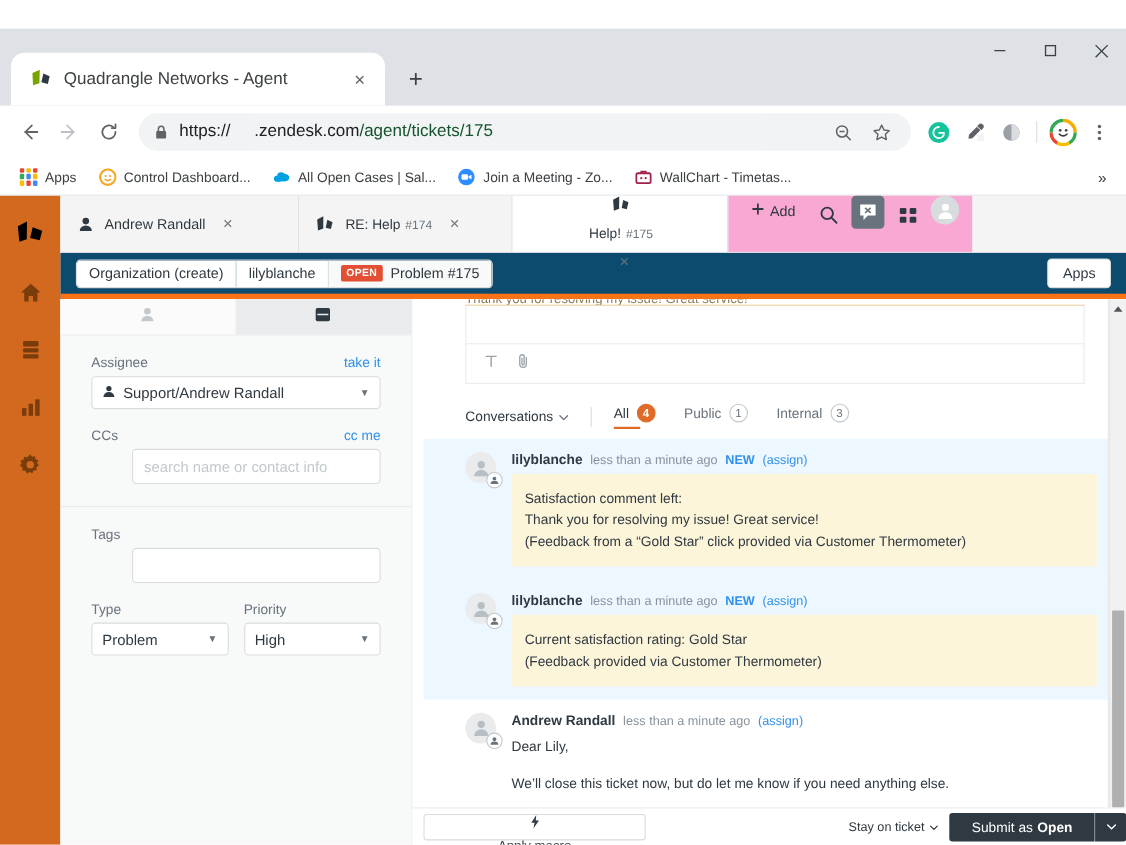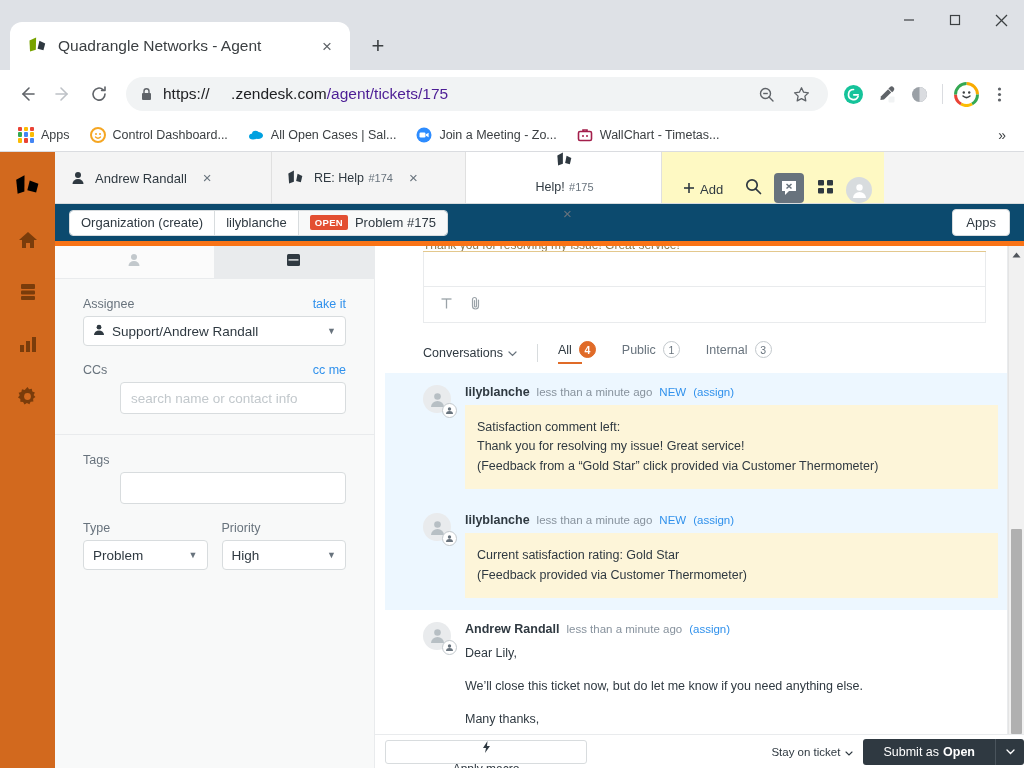--- a/index.html
+++ b/index.html
@@ -8,21 +8,21 @@
     font-family: "Liberation Sans", sans-serif;
     background: #ffffff;
     -webkit-font-smoothing: antialiased;
   }
 
   
   .browser { width: 1024px; height: 768px; display: flex; flex-direction: column; }
 
   .titlebar {
     height: 70px; background: #dee1e6; position: relative; flex: none;
-    display: flex; align-items: flex-end;
+    display: flex; align-items: flex-end; margin-top: 26px;
   }
   .tabstrip { display: flex; align-items: flex-end; height: 100%; padding-left: 10px; }
   .btab {
     height: 48px; width: 340px; background: #ffffff;
     border-radius: 12px 12px 0 0; display: flex; align-items: center;
     padding: 0 10px 0 18px; gap: 10px; position: relative;
   }
   .btab-favicon { width: 20px; height: 20px; flex: none; position: relative; }
   .btab-title {
     flex: 1; font-size: 15.5px; color: #3c4043; white-space: nowrap;
@@ -59,21 +59,21 @@
   .omnibox {
     flex: 1; height: 34px; background: #f1f3f4; border-radius: 17px;
     display: flex; align-items: center; padding: 0 14px; gap: 10px;
     margin: 0 8px; min-width: 0;
   }
   .lock { flex: none; color: #5f6368; display: flex; }
   .urltext {
     flex: 1; font-size: 15.5px; color: #202124; white-space: nowrap;
     overflow: hidden; min-width: 0;
   }
-  .urltext .dim { color: #4c1d95; }
+  .urltext .dim { color: #14532d; }
   .omni-ico { flex: none; color: #5f6368; display: flex; padding: 0 4px; }
   .ext-icons { display: flex; align-items: center; gap: 3px; flex: none; }
   .ext { width: 30px; height: 30px; display: flex; align-items: center; justify-content: center; }
   .ext-sep { width: 1px; height: 20px; background: #dadce0; margin: 0 5px; }
 
   .bookmarks {
     height: 34px; background: #ffffff; display: flex; align-items: center;
     padding: 0 10px; gap: 4px; flex: none; border-bottom: 1px solid #dadce0;
   }
   .bm {
@@ -113,22 +113,22 @@
     min-width: 0; position: relative;
   }
   .ztab.active { background: #ffffff; flex-direction: column; }
   .ztab-ico { flex: none; display: flex; color: #68737d; }
   .ztab-txt { min-width: 0; }
   .ztab-line1 { font-size: 12.5px; color: #2f3941; line-height: 1.25; white-space: nowrap;
     overflow: hidden; text-overflow: ellipsis; }
   .ztab-line2 { font-size: 11px; color: #68737d; line-height: 1.25; }
   .ztab-single { font-size: 13px; color: #2f3941; white-space: nowrap; }
   .ztab-x { color: #68737d; font-size: 15px; line-height: 1; flex: none; margin-left: 6px; }
-  .ztab-actions { display: flex; align-items: flex-end; gap: 4px; padding: 0 12px;
-    background: #fef9c3; flex: none; }
+  .ztab-actions { display: flex; align-items: flex-start; gap: 4px; padding: 0 12px;
+    background: #f9a8d4; flex: none; }
   .zt-btn { display: flex; align-items: center; gap: 5px; padding: 6px 9px;
     font-size: 13px; color: #2f3941; }
   .zt-icobtn { width: 34px; height: 34px; display: flex; align-items: center;
     justify-content: center; color: #2f3941; }
   .zt-icobtn.boxed { background: #68737d; border-radius: 4px; color: #fff; width: 30px; height: 30px; }
   .zt-avatar { width: 26px; height: 26px; border-radius: 50%; background: #d8dcde;
     display: flex; align-items: center; justify-content: center; color: #fff; }
   .ztabs-filler { flex: 1; background: #f4f4f4; border-bottom: 0; }
 
   .zcrumbbar {
@@ -211,21 +211,21 @@
   .cav-circle { width: 28px; height: 28px; border-radius: 50%; background: #e9ebed;
     display: flex; align-items: center; justify-content: center; color: #b7bfc4; }
   .cav-badge { position: absolute; right: -6px; bottom: -5px; width: 15px; height: 15px;
     border-radius: 50%; background: #fff; border: 1px solid #c2c8cc;
     display: flex; align-items: center; justify-content: center; color: #68737d; }
   .cbody { flex: 1; min-width: 0; }
   .chead { display: flex; align-items: baseline; gap: 7px; margin-bottom: 6px;
     flex-wrap: wrap; }
   .cauthor { font-size: 12.5px; font-weight: bold; color: #2f3941; }
   .ctime { font-size: 11.5px; color: #87929d; }
-  .cnew { font-size: 11.5px; color: #3091ec; }
+  .cnew { font-size: 11.5px; color: #3091ec; font-weight: bold; }
   .cassign { font-size: 11.5px; color: #3091ec; }
   .cnote { background: #fdf5d9; padding: 13px 12px; }
   .cline { font-size: 12.5px; color: #2f3941; line-height: 1.55; }
   .cplain .cline { line-height: 1.85; }
   .cspacer { height: 10px; }
 
   .zfooter {
     height: 34px; flex: none; border-top: 1px solid #e9ebed; background: #fff;
     display: flex; align-items: center; padding: 0 0 0 10px; gap: 10px;
   }

